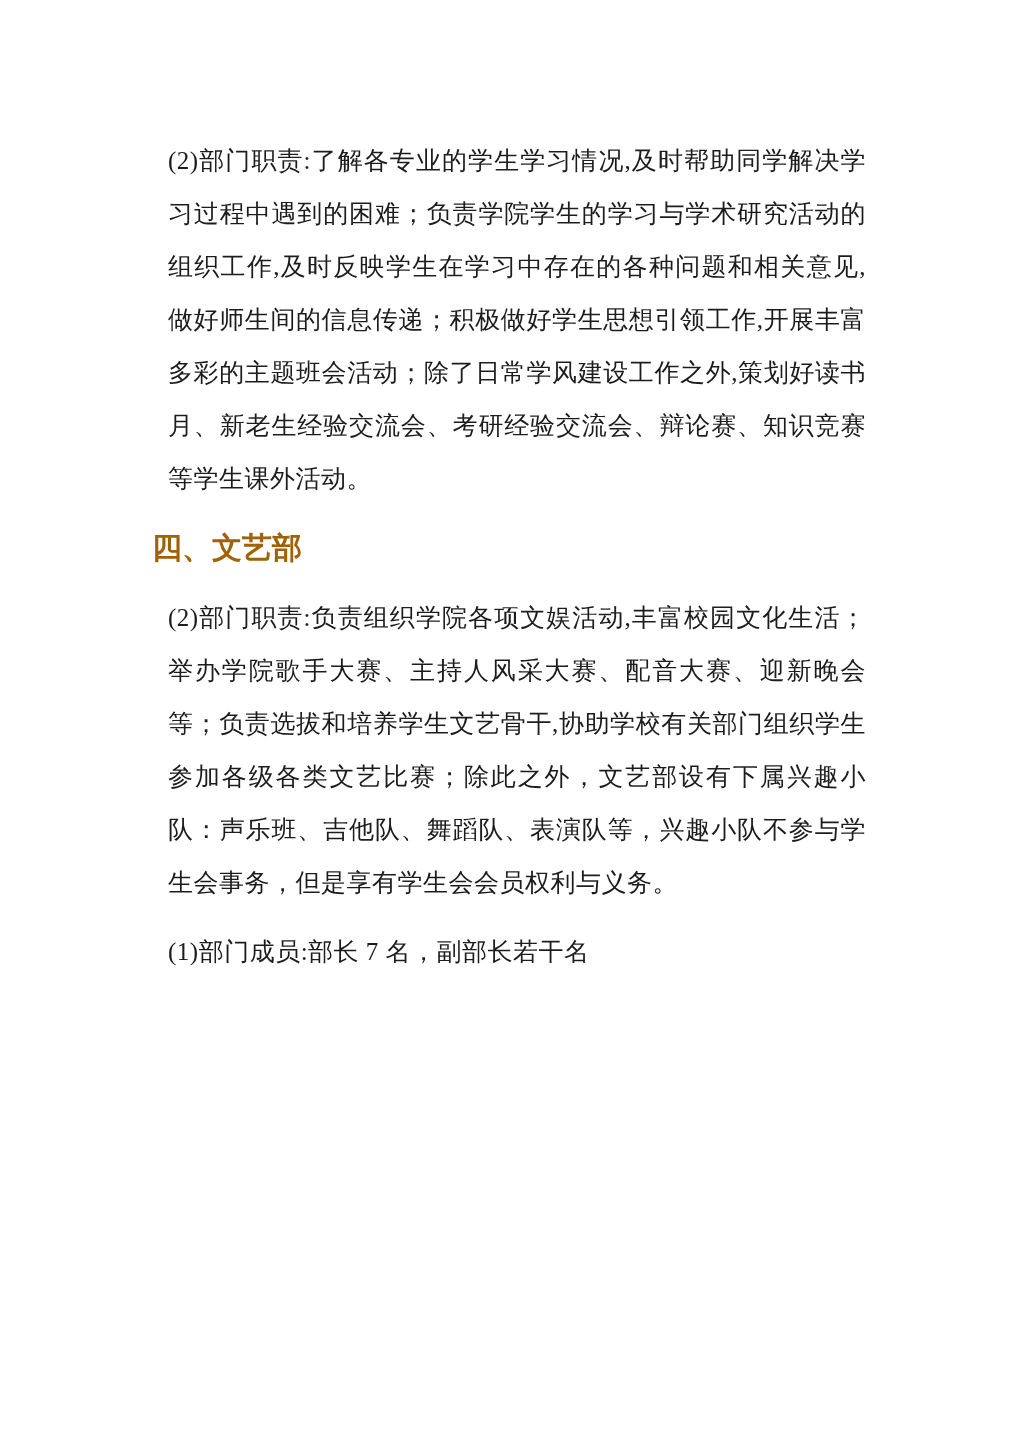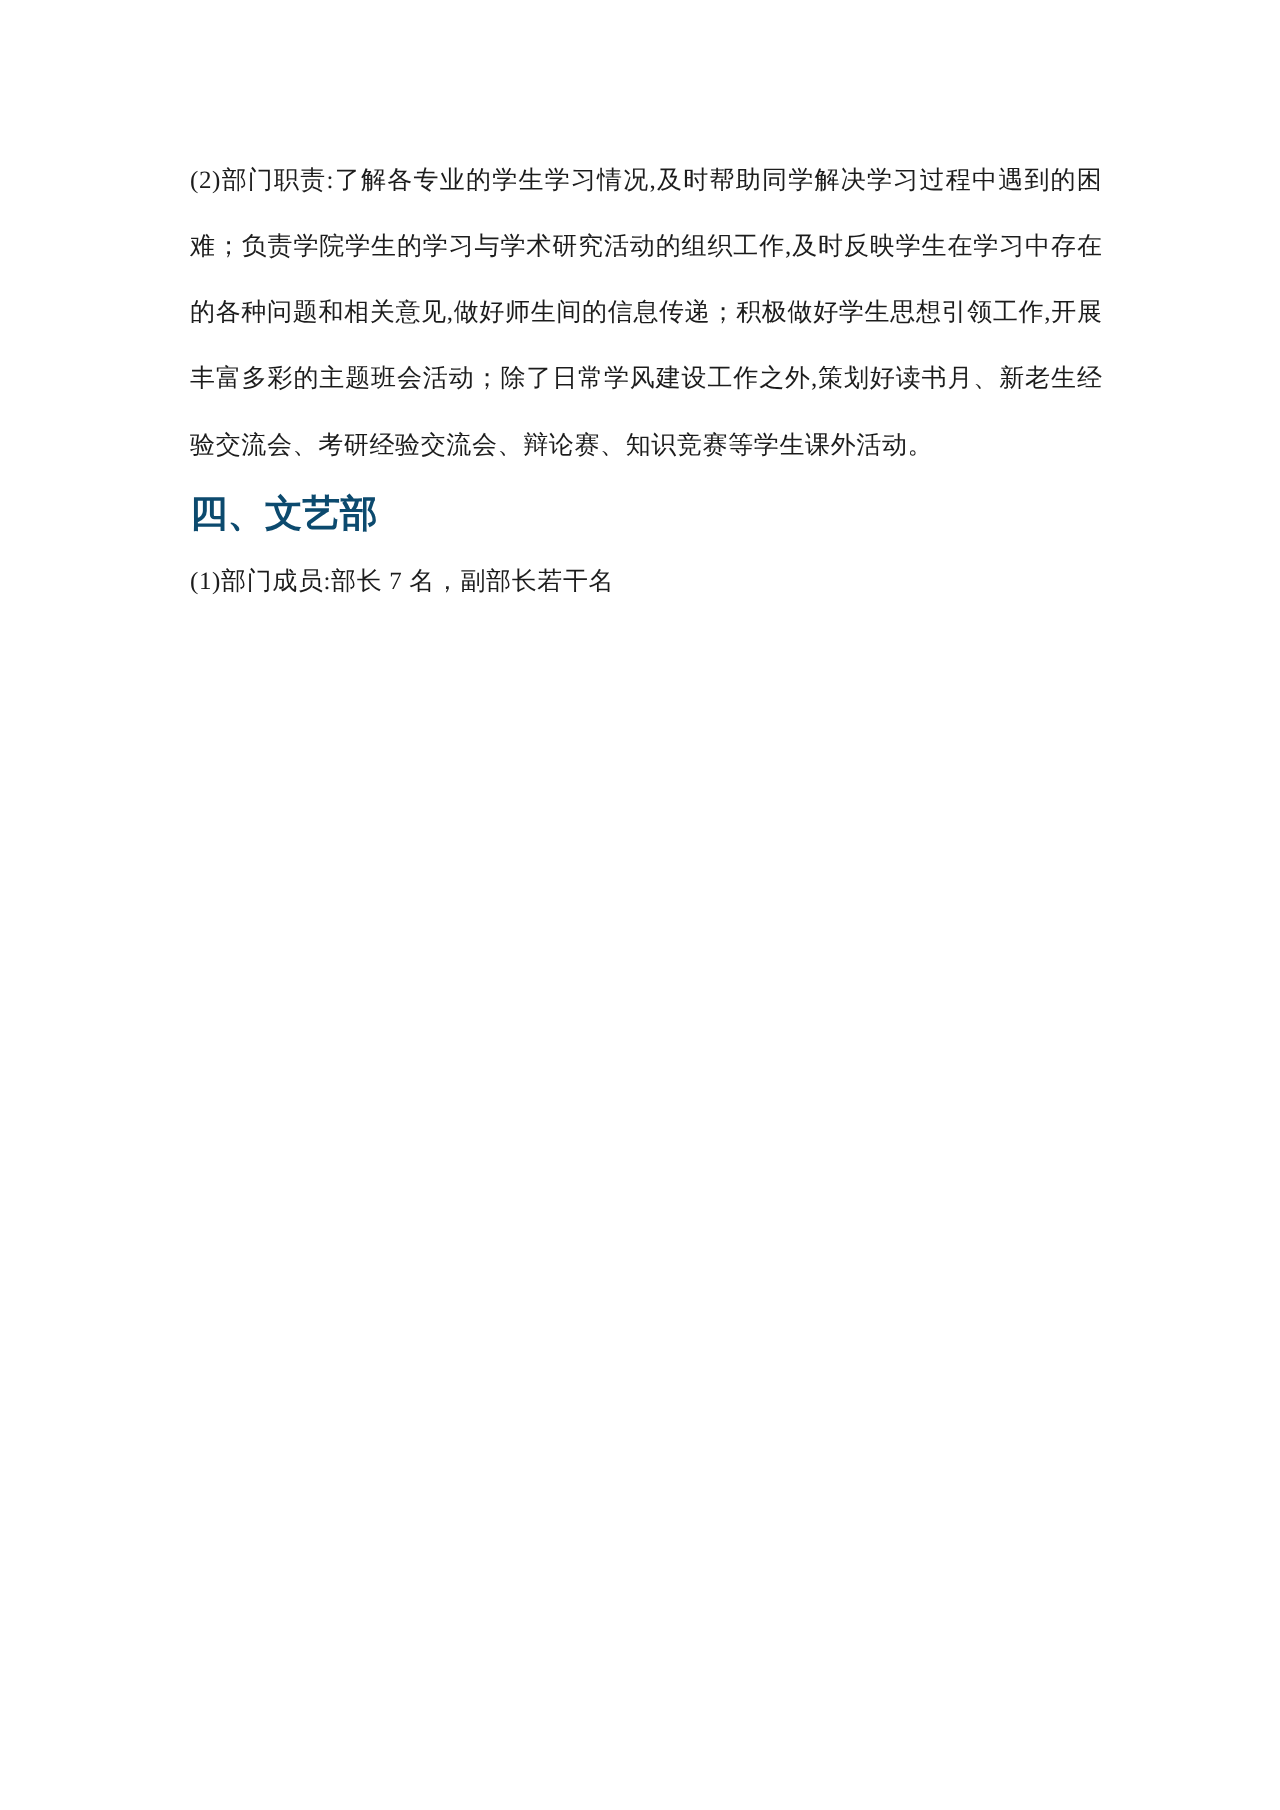--- a/index.html
+++ b/index.html
@@ -16,38 +16,39 @@
     font-family: "Liberation Serif", "DejaVu Serif", serif;
     color: #1c1c1c;
   }
   .content {
     position: absolute;
     left: 152px;
     top: 118px;
     width: 730px;
   }
   .para {
-    font-size: 20px;
+    font-size: 25px;
     line-height: 53px;
     text-align: justify;
     text-justify: inter-ideograph;
-    margin: 0;
+    margin: 16px;
     letter-spacing: 0.5px;
   }
   .heading {
     font-family: "Liberation Sans", "DejaVu Sans", sans-serif;
     font-weight: bold;
     font-size: 30px;
     line-height: 54px;
     margin: 2px 0 0 0;
-    color: #0c4a6e;
+    color: #a16207;
   }
 </style>
 </head>
 <body>
 
 <div class="page">
   <div class="content">
     <p class="para">(2)部门职责:了解各专业的学生学习情况,及时帮助同学解决学习过程中遇到的困难；负责学院学生的学习与学术研究活动的组织工作,及时反映学生在学习中存在的各种问题和相关意见,做好师生间的信息传递；积极做好学生思想引领工作,开展丰富多彩的主题班会活动；除了日常学风建设工作之外,策划好读书月、新老生经验交流会、考研经验交流会、辩论赛、知识竞赛等学生课外活动。</p>
     <h2 class="heading">四、文艺部</h2>
+    <p class="para">(2)部门职责:负责组织学院各项文娱活动,丰富校园文化生活；举办学院歌手大赛、主持人风采大赛、配音大赛、迎新晚会等；负责选拔和培养学生文艺骨干,协助学校有关部门组织学生参加各级各类文艺比赛；除此之外，文艺部设有下属兴趣小队：声乐班、吉他队、舞蹈队、表演队等，兴趣小队不参与学生会事务，但是享有学生会会员权利与义务。</p>
     <p class="para">(1)部门成员:部长 7 名，副部长若干名</p>
   </div>
 </div>
 
 </body></html>

